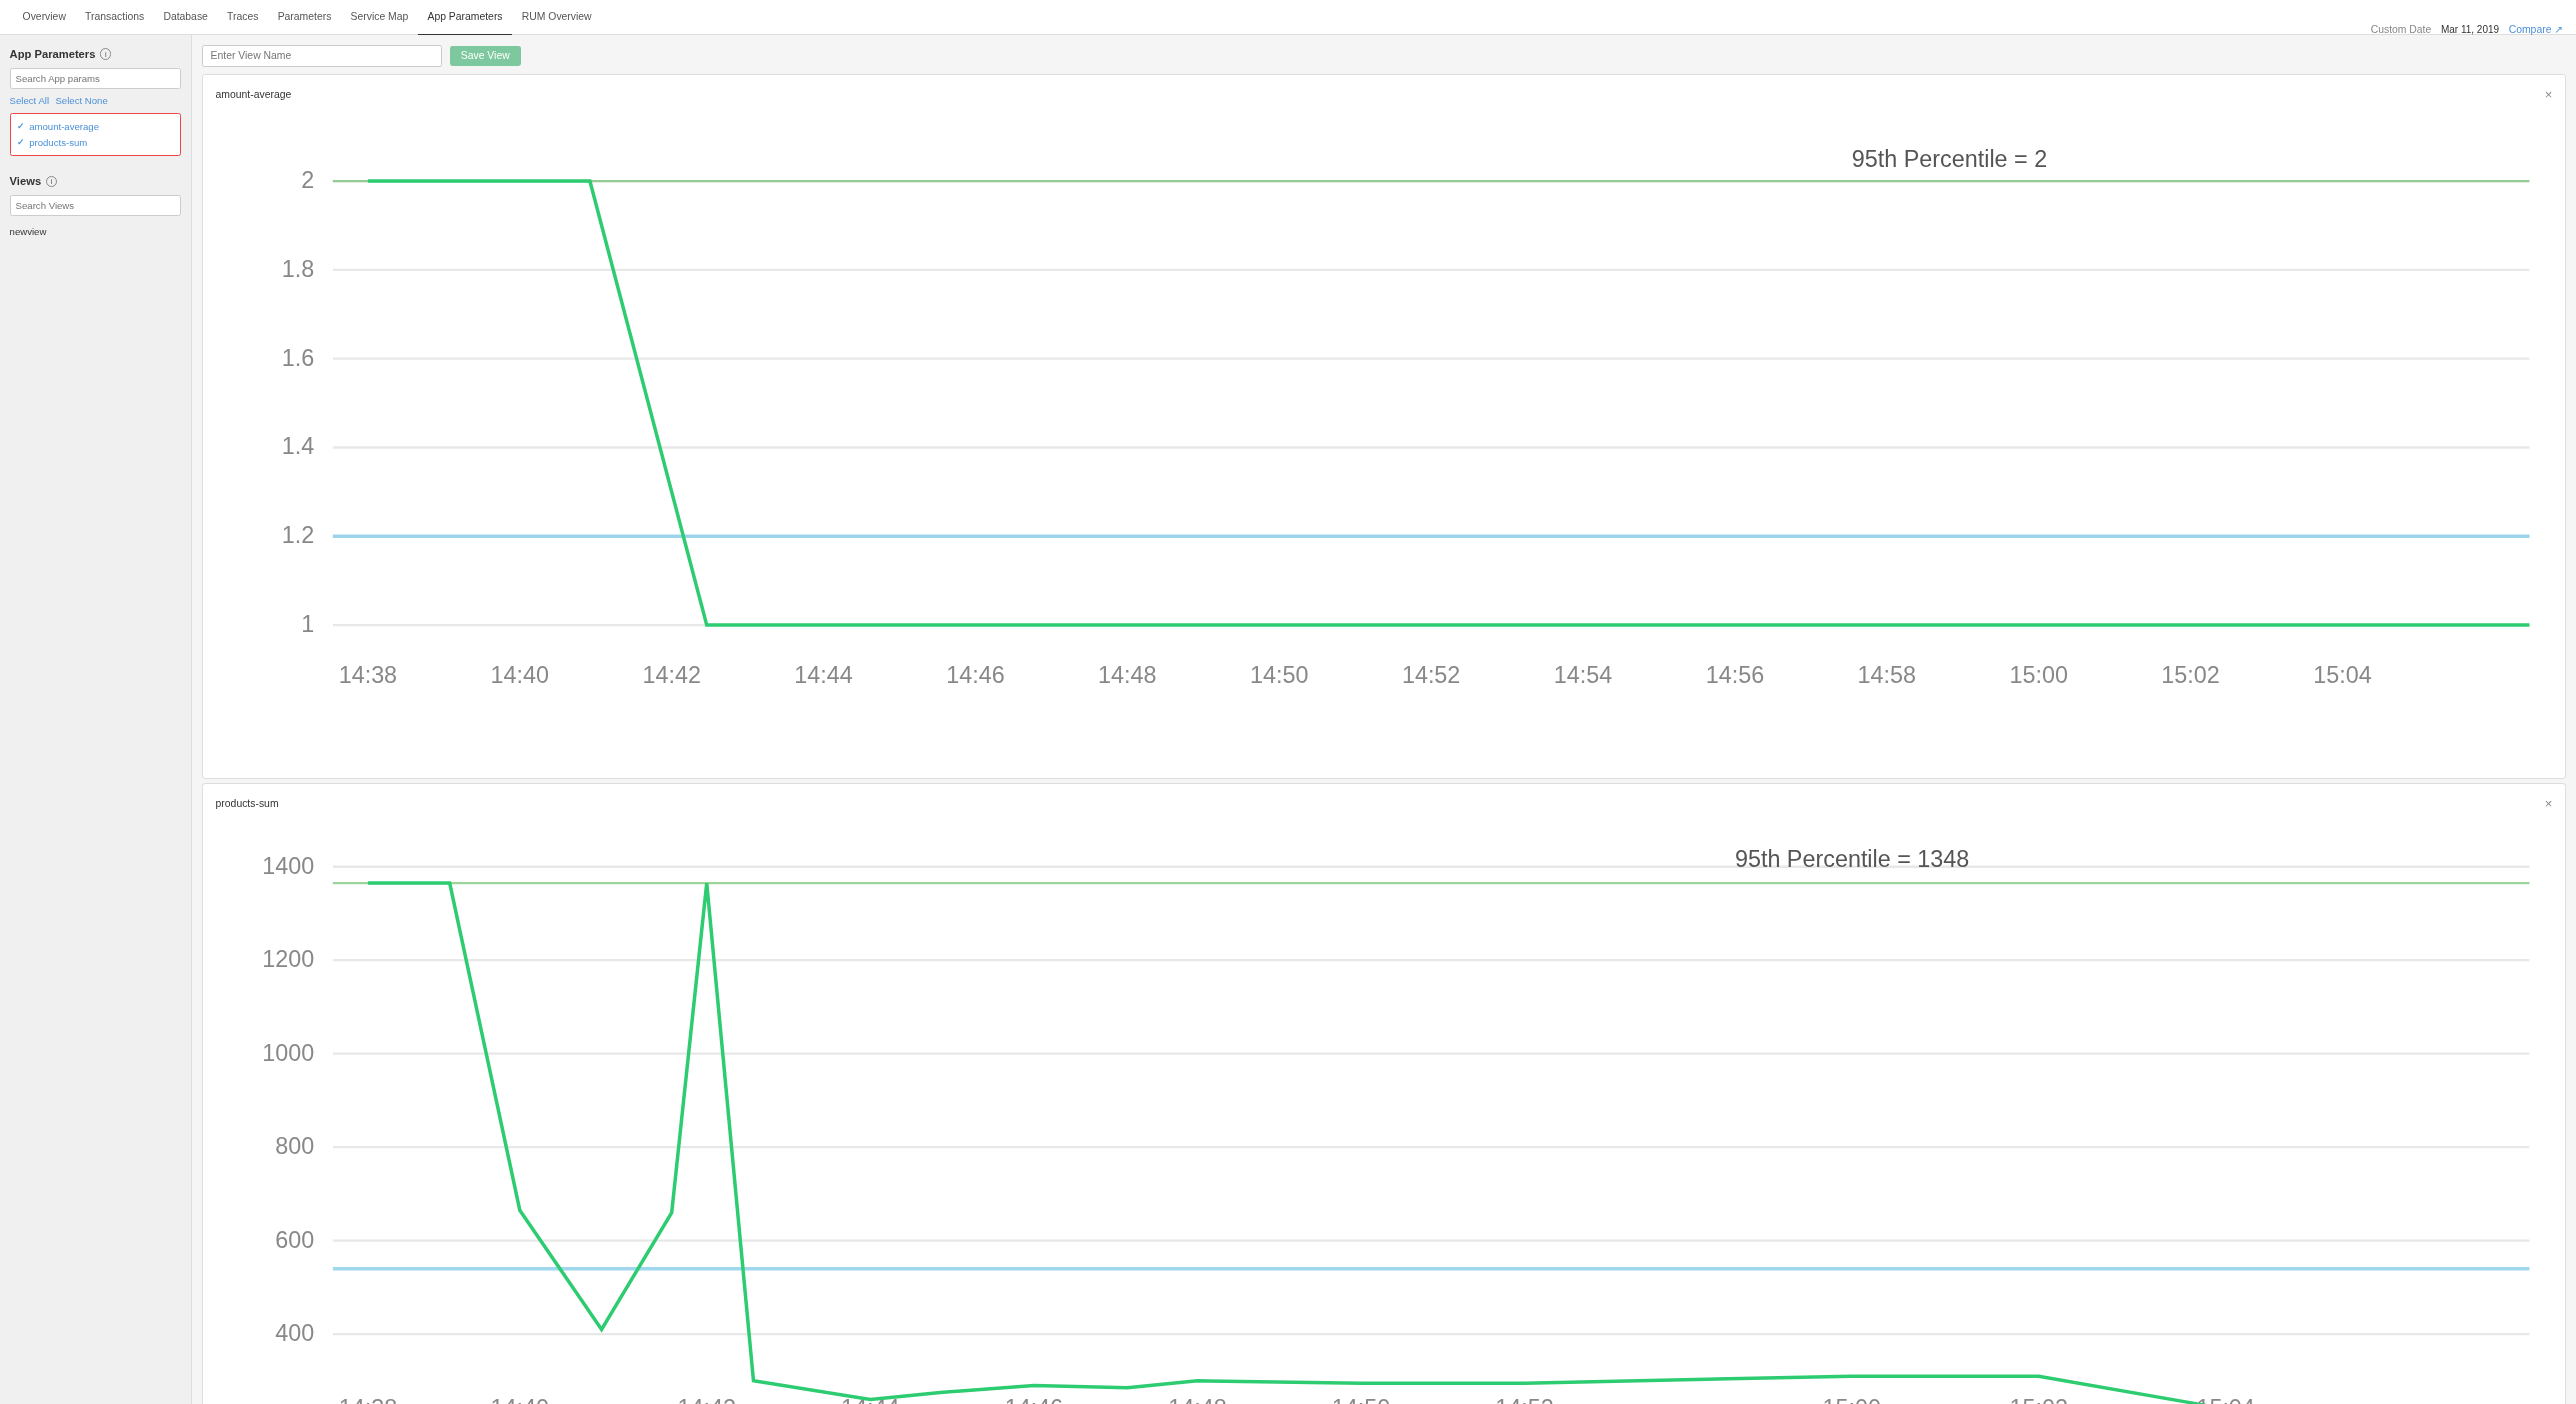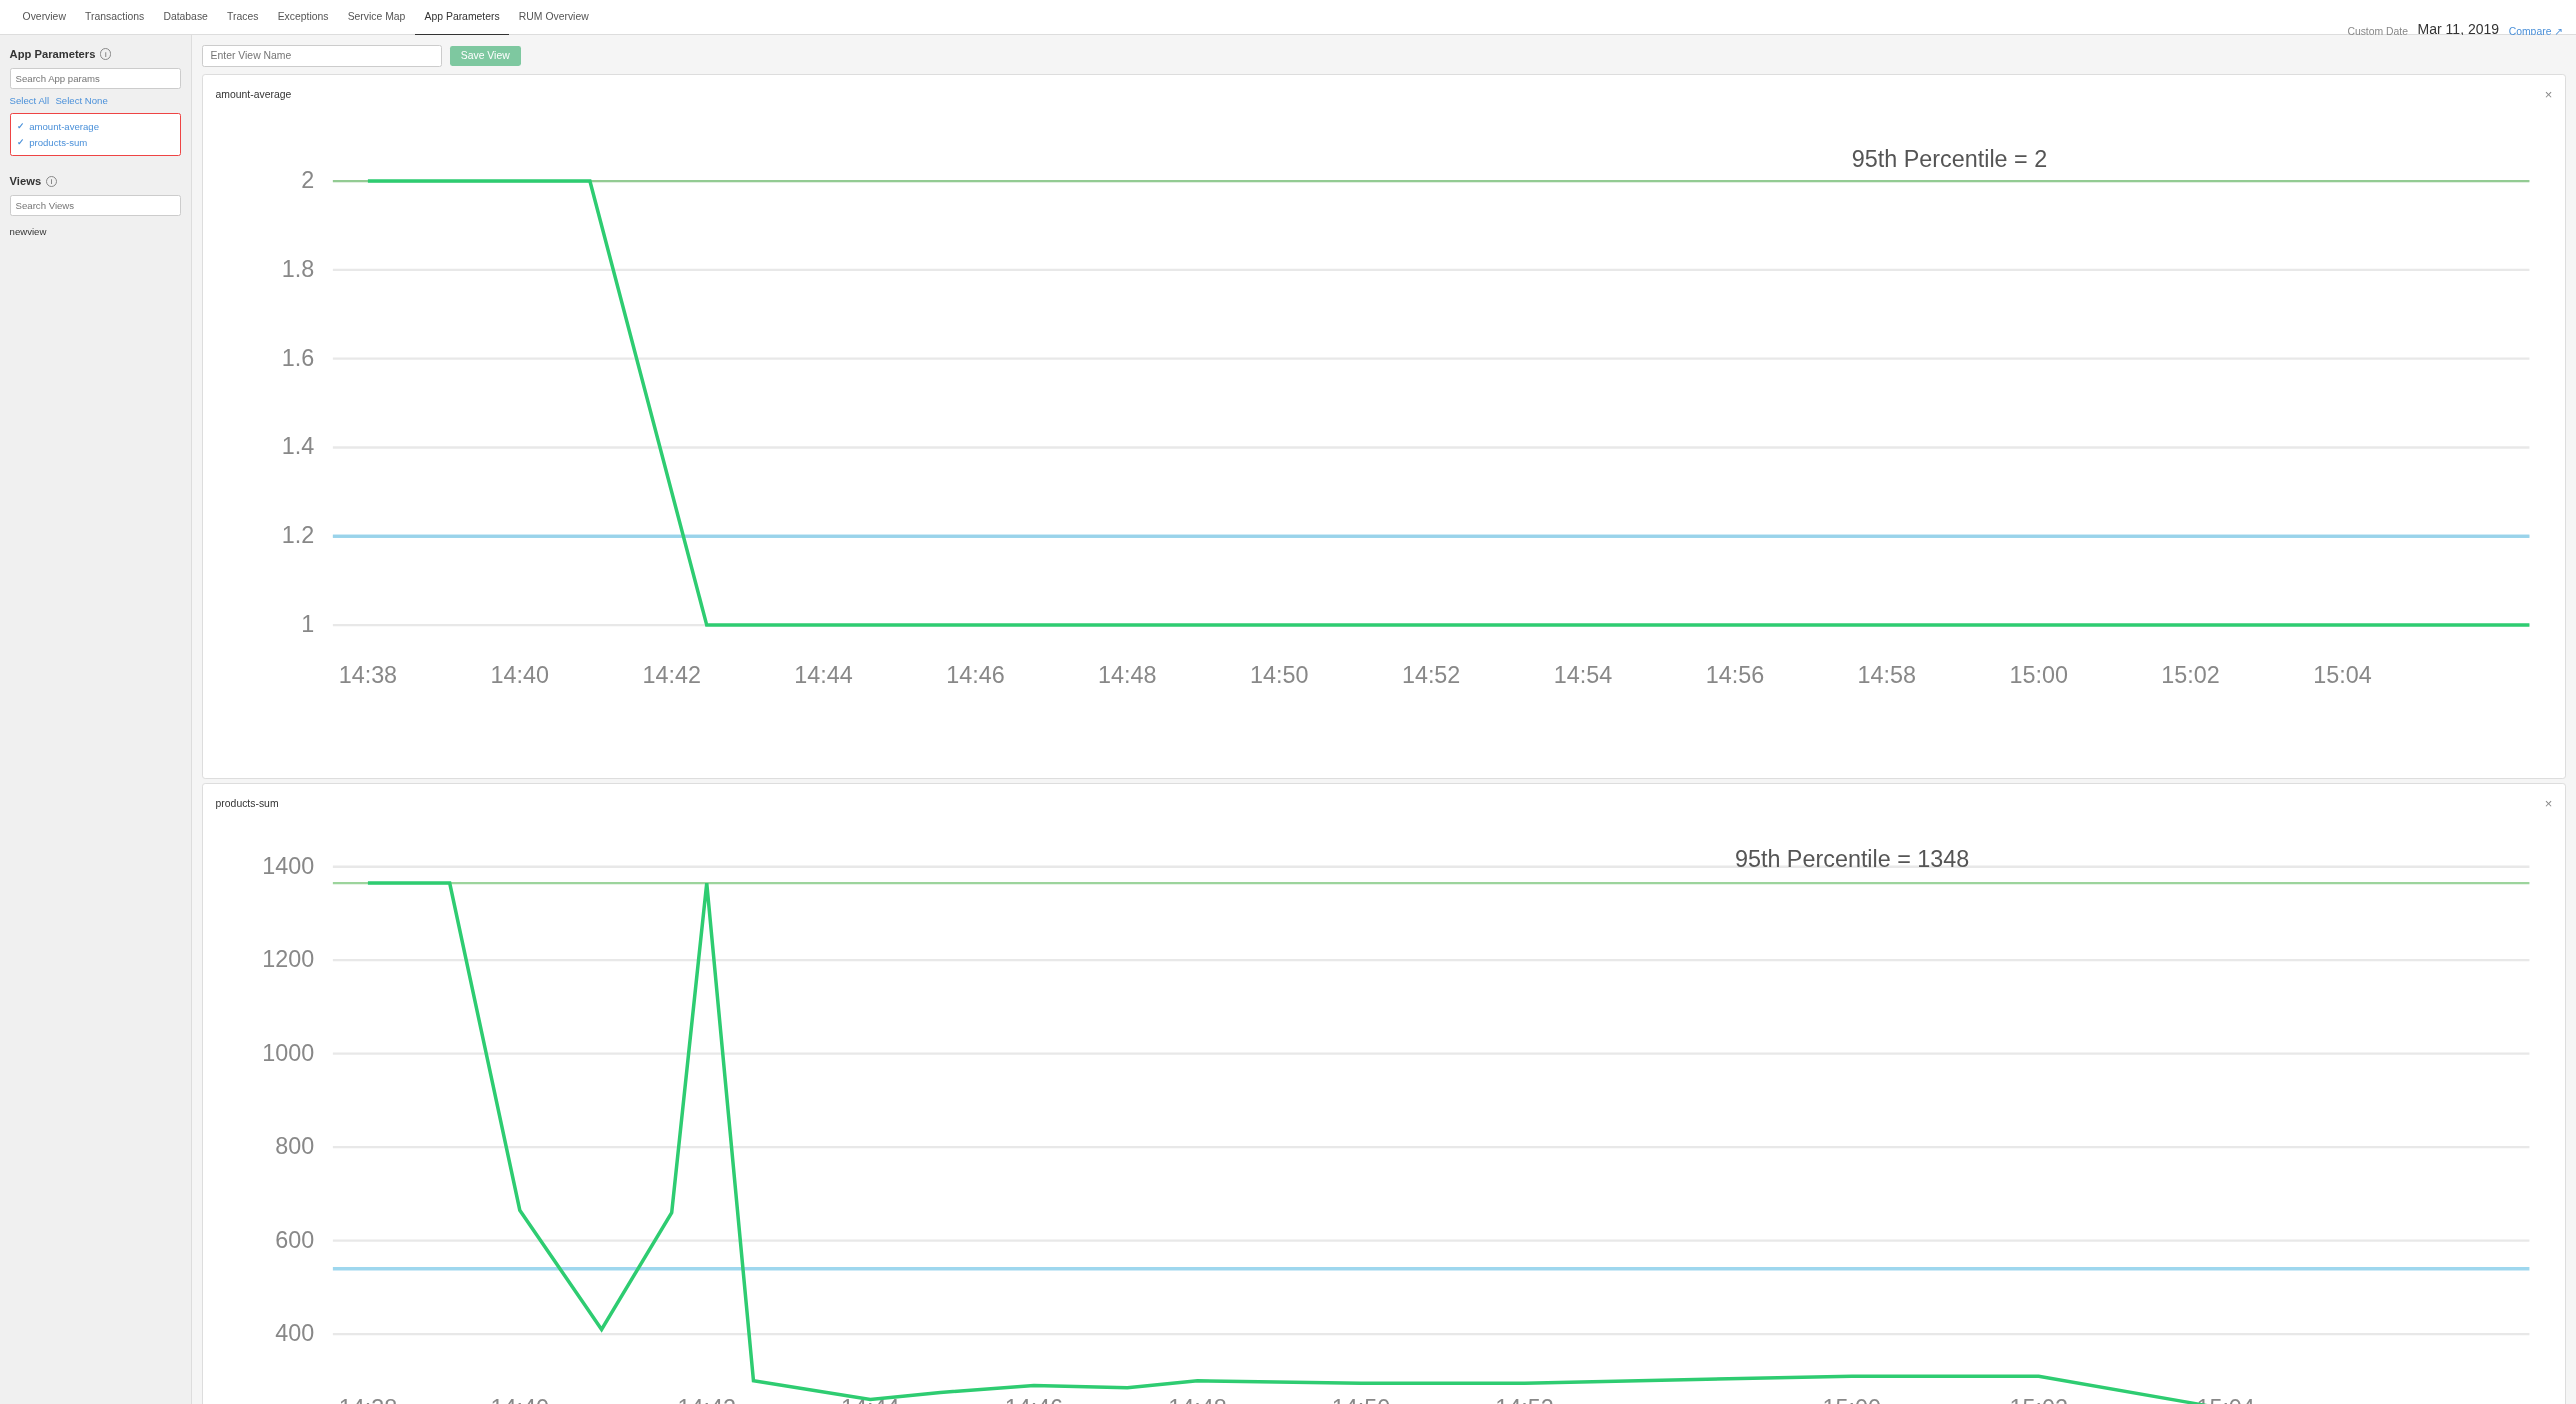--- a/index.html
+++ b/index.html
@@ -42,21 +42,21 @@
       align-items: flex-end;
       gap: 9.6px;
       margin-top: 24px;
     }
     .custom-date-label {
       color: #888;
       font-size: 10.4px;
     }
     .custom-date-value {
       color: #333;
-      font-size: 14px;
+      font-size: 10px;
     }
     .compare-btn {
       color: #4a90d9;
       font-size: 10.4px;
       cursor: pointer;
       text-decoration: none;
     }
 
     
     .main-layout {
@@ -253,21 +253,21 @@
   </style>
 </head>
 <body>
 
 <nav class="top-nav">
   <div class="nav-items">
     <a class="nav-item">Overview</a>
     <a class="nav-item">Transactions</a>
     <a class="nav-item">Database</a>
     <a class="nav-item">Traces</a>
-    <a class="nav-item">Exceptions</a>
+    <a class="nav-item">Parameters</a>
     <a class="nav-item">Service Map</a>
     <a class="nav-item active">App Parameters</a>
     <a class="nav-item">RUM Overview</a>
   </div>
   <div class="nav-right">
     <span class="custom-date-label">Custom Date</span>
     <span class="custom-date-value">Mar 11, 2019</span>
     <a class="compare-btn">Compare ↗</a>
   </div>
 </nav>

